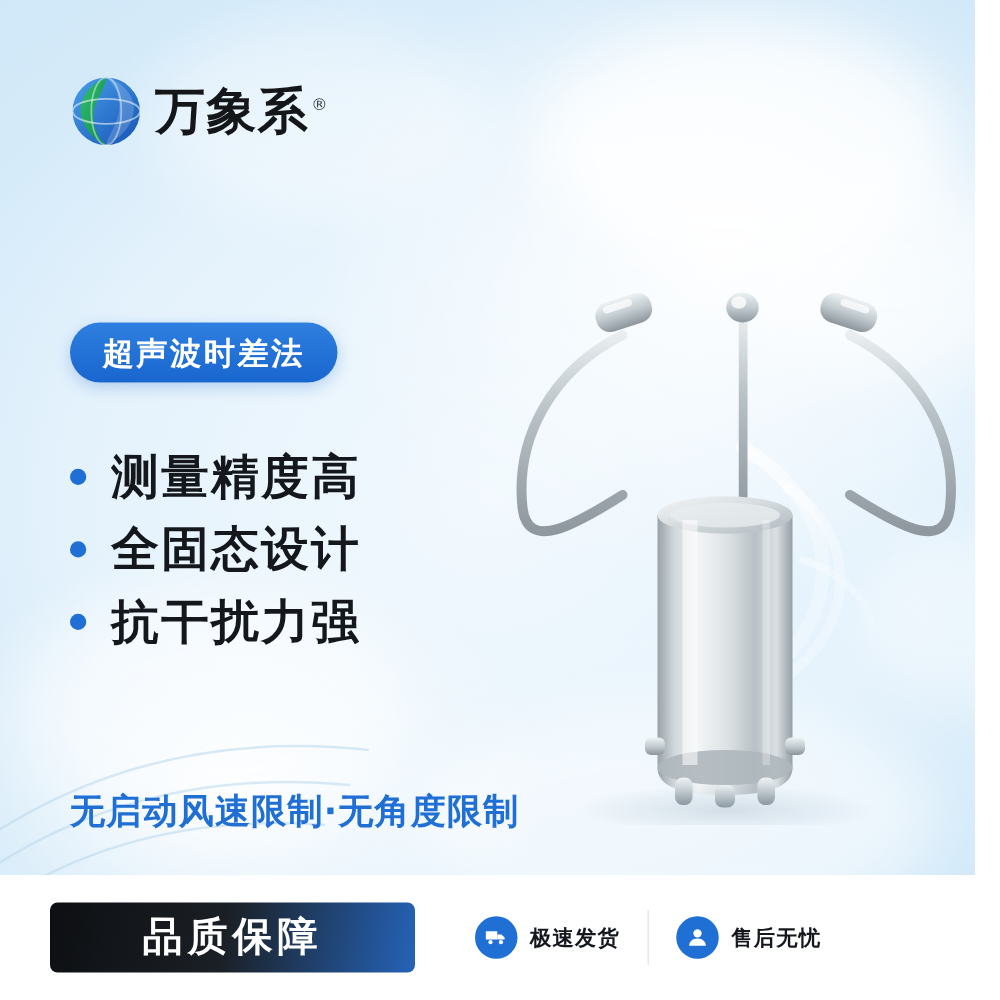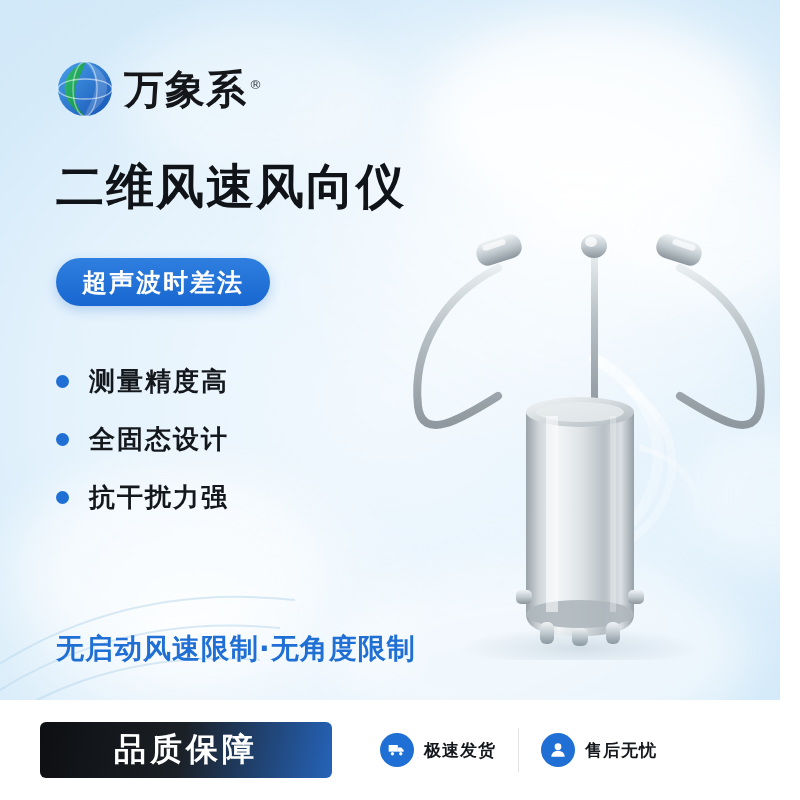--- a/index.html
+++ b/index.html
@@ -128,21 +128,21 @@
   .bullet {
     width: 13px; height: 13px;
     border-radius: 50%;
     background: #1f6fd4;
     flex: 0 0 13px;
     margin-right: 20px;
     box-shadow: 0 0 0 0 rgba(0,0,0,0);
   }
   .feature-label {
     font-family: "DejaVu Sans", "Liberation Sans", sans-serif;
-    font-size: 26px;
+    font-size: 38px;
     font-weight: bold;
     color: #14181d;
     letter-spacing: 2px;
     white-space: nowrap;
   }
 
   
   .tagline {
     position: absolute;
     left: 56px;
@@ -265,21 +265,20 @@
         <path d="M29,2 C38,10 42,22 38,34 C34,46 29,52 29,56 C42,50 52,38 51,25 C50,14 40,5 29,2 Z" fill="#ffffff" opacity="0.18"></path>
         <ellipse cx="29" cy="29" rx="27" ry="10" fill="none" stroke="#ffffff" stroke-width="1.4" opacity="0.55"></ellipse>
         <ellipse cx="29" cy="29" rx="12" ry="27" fill="none" stroke="#ffffff" stroke-width="1.4" opacity="0.45"></ellipse>
       </svg>
     </div>
     <div class="logo-text">
       <span>万象系</span><span class="logo-reg">®</span>
     </div>
   </div>
 
-  <div class="headline">二维风速风向仪</div>
 
   <div class="pill">超声波时差法</div>
 
   <div class="features">
     <div class="feature">
       <span class="bullet"></span>
       <span class="feature-label">测量精度高</span>
     </div>
     <div class="feature">
       <span class="bullet"></span>

